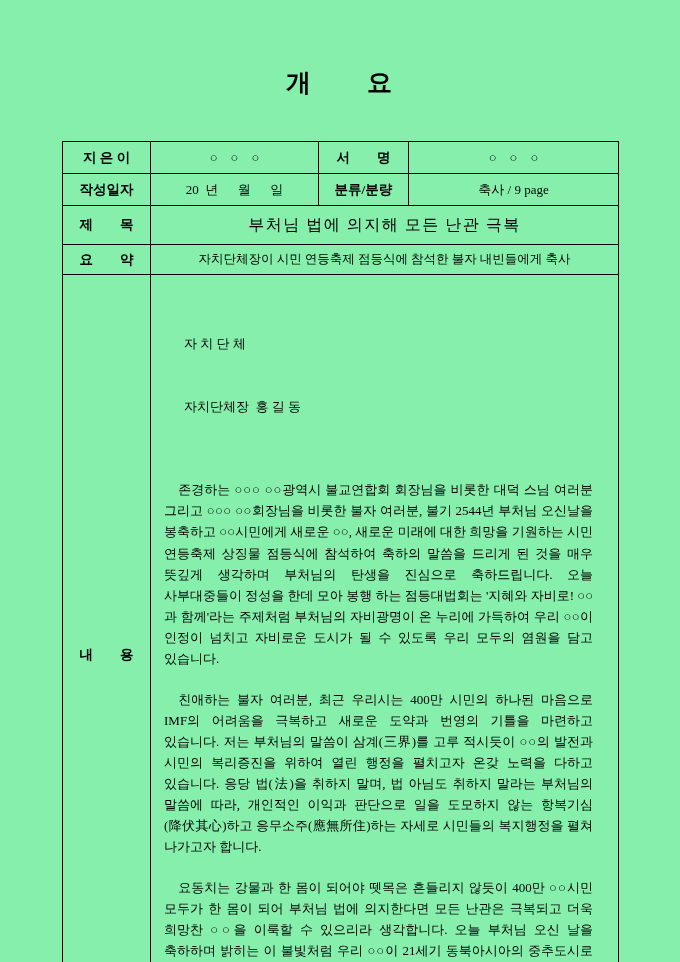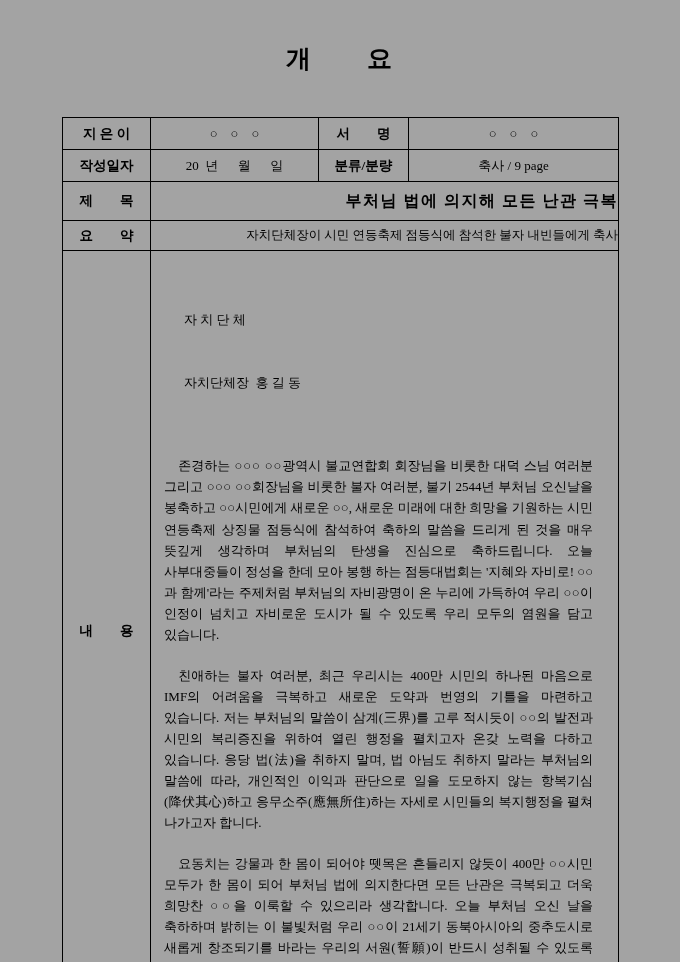--- a/index.html
+++ b/index.html
@@ -7,22 +7,22 @@
     padding: 0;
     background: #ffffff;
     color: #000000;
     font-family: "Liberation Serif", "DejaVu Serif", serif;
   }
   .page {
     position: relative;
     width: 680px;
     height: 962px;
     box-sizing: border-box;
-    padding: 32px 62px 0 62px;
-    background: #a3a3a3;
+    padding: 56px 62px 0 62px;
+    background: #86efac;
   }
   .doc-title {
     text-align: center;
     font-size: 25px;
     font-weight: bold;
     letter-spacing: 2px;
     margin: 10px 0 42px 0;
     white-space: pre;
   }
   table.overview {
@@ -46,29 +46,29 @@
   }
   td.val-center {
     font-size: 13px;
     text-align: center;
     white-space: pre;
   }
   tr.row-small th, tr.row-small td { height: 31px; }
   tr.row-title th, tr.row-title td { height: 38px; }
   tr.row-summary th, tr.row-summary td { height: 29px; }
   td.title-val {
-    font-weight: bold;
+    font-weight: normal;
     font-size: 16px;
-    text-align: right;
+    text-align: center;
     letter-spacing: 1.5px;
     white-space: pre;
   }
   td.summary-val {
     font-size: 12.5px;
-    text-align: right;
+    text-align: center;
     padding-left: 12px;
   }
   tr.row-content td.content-val {
     height: 645px;
     vertical-align: top;
     padding: 16px 13px 10px 13px;
     font-size: 13px;
     line-height: 1.62;
     text-align: justify;
   }

